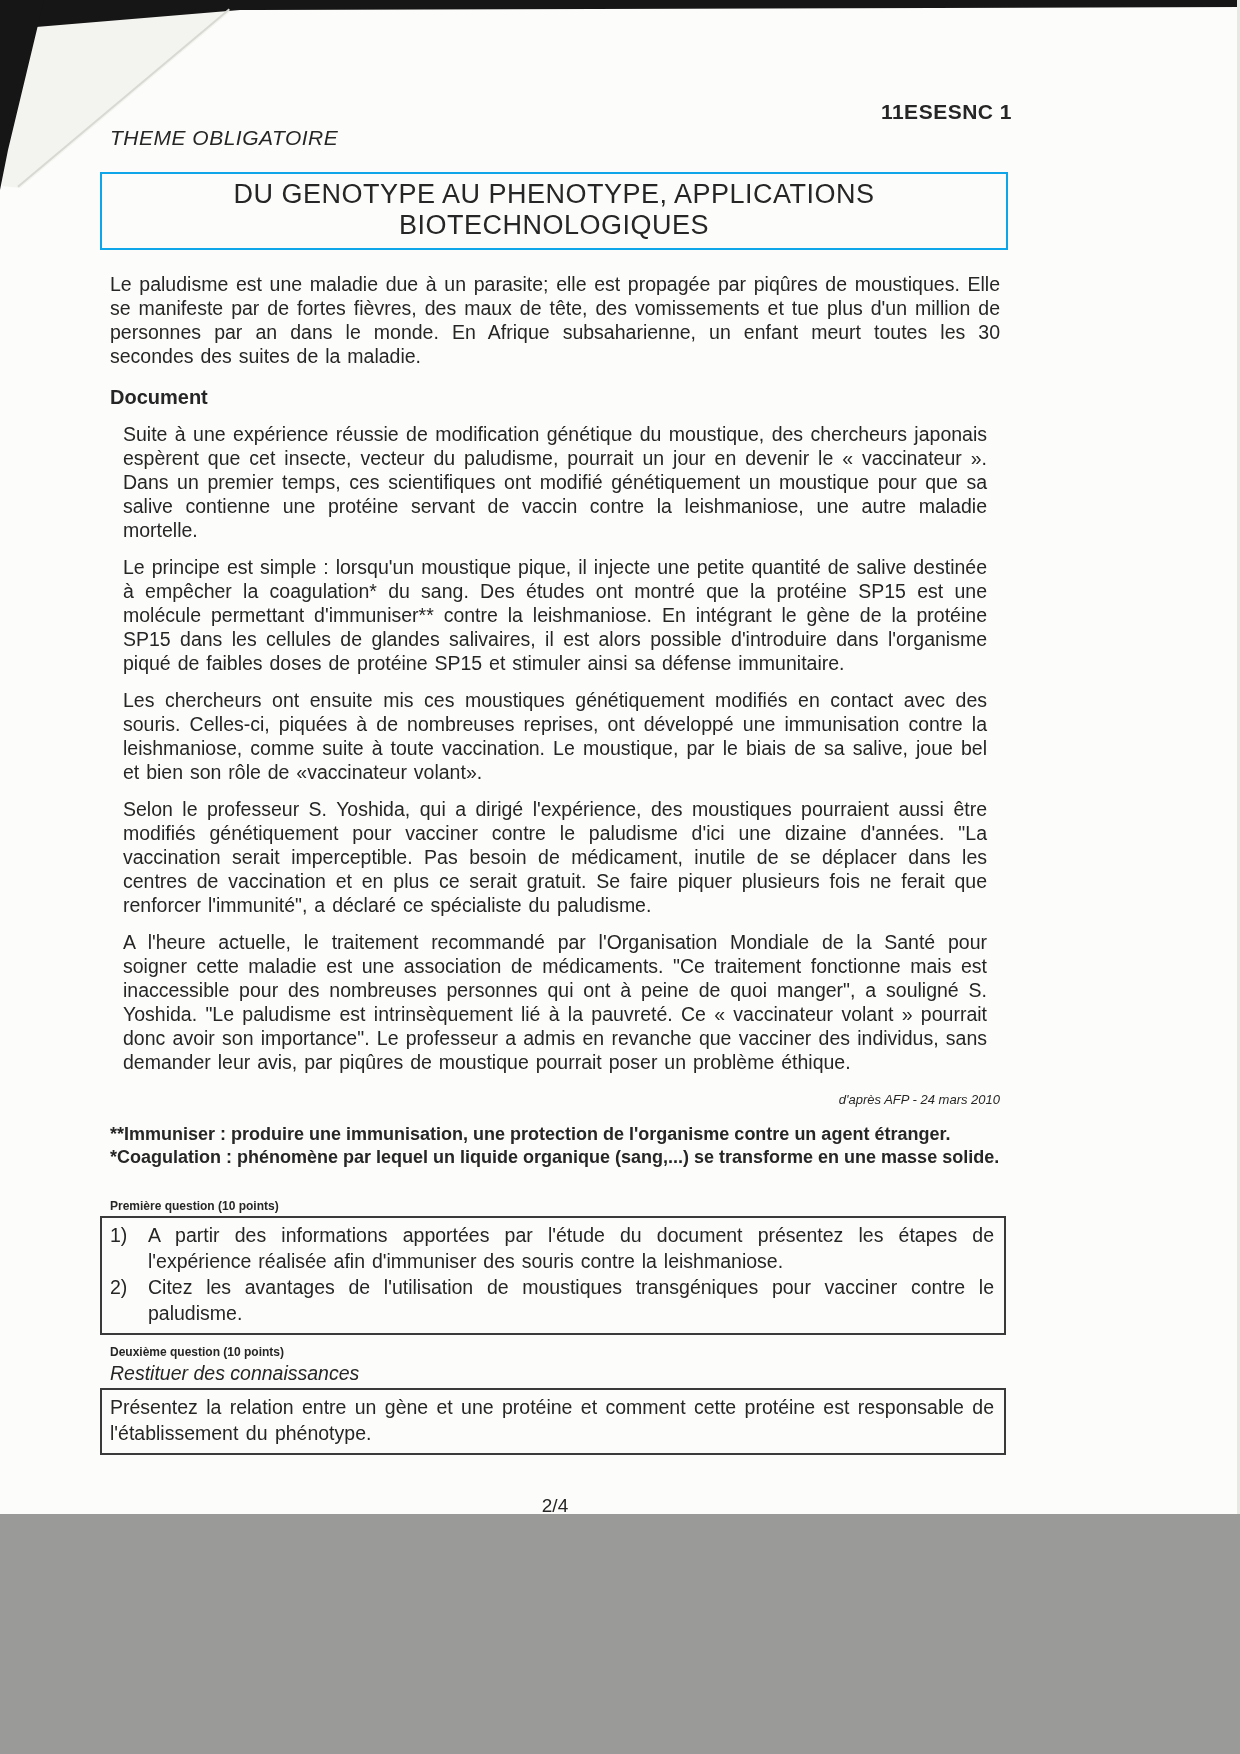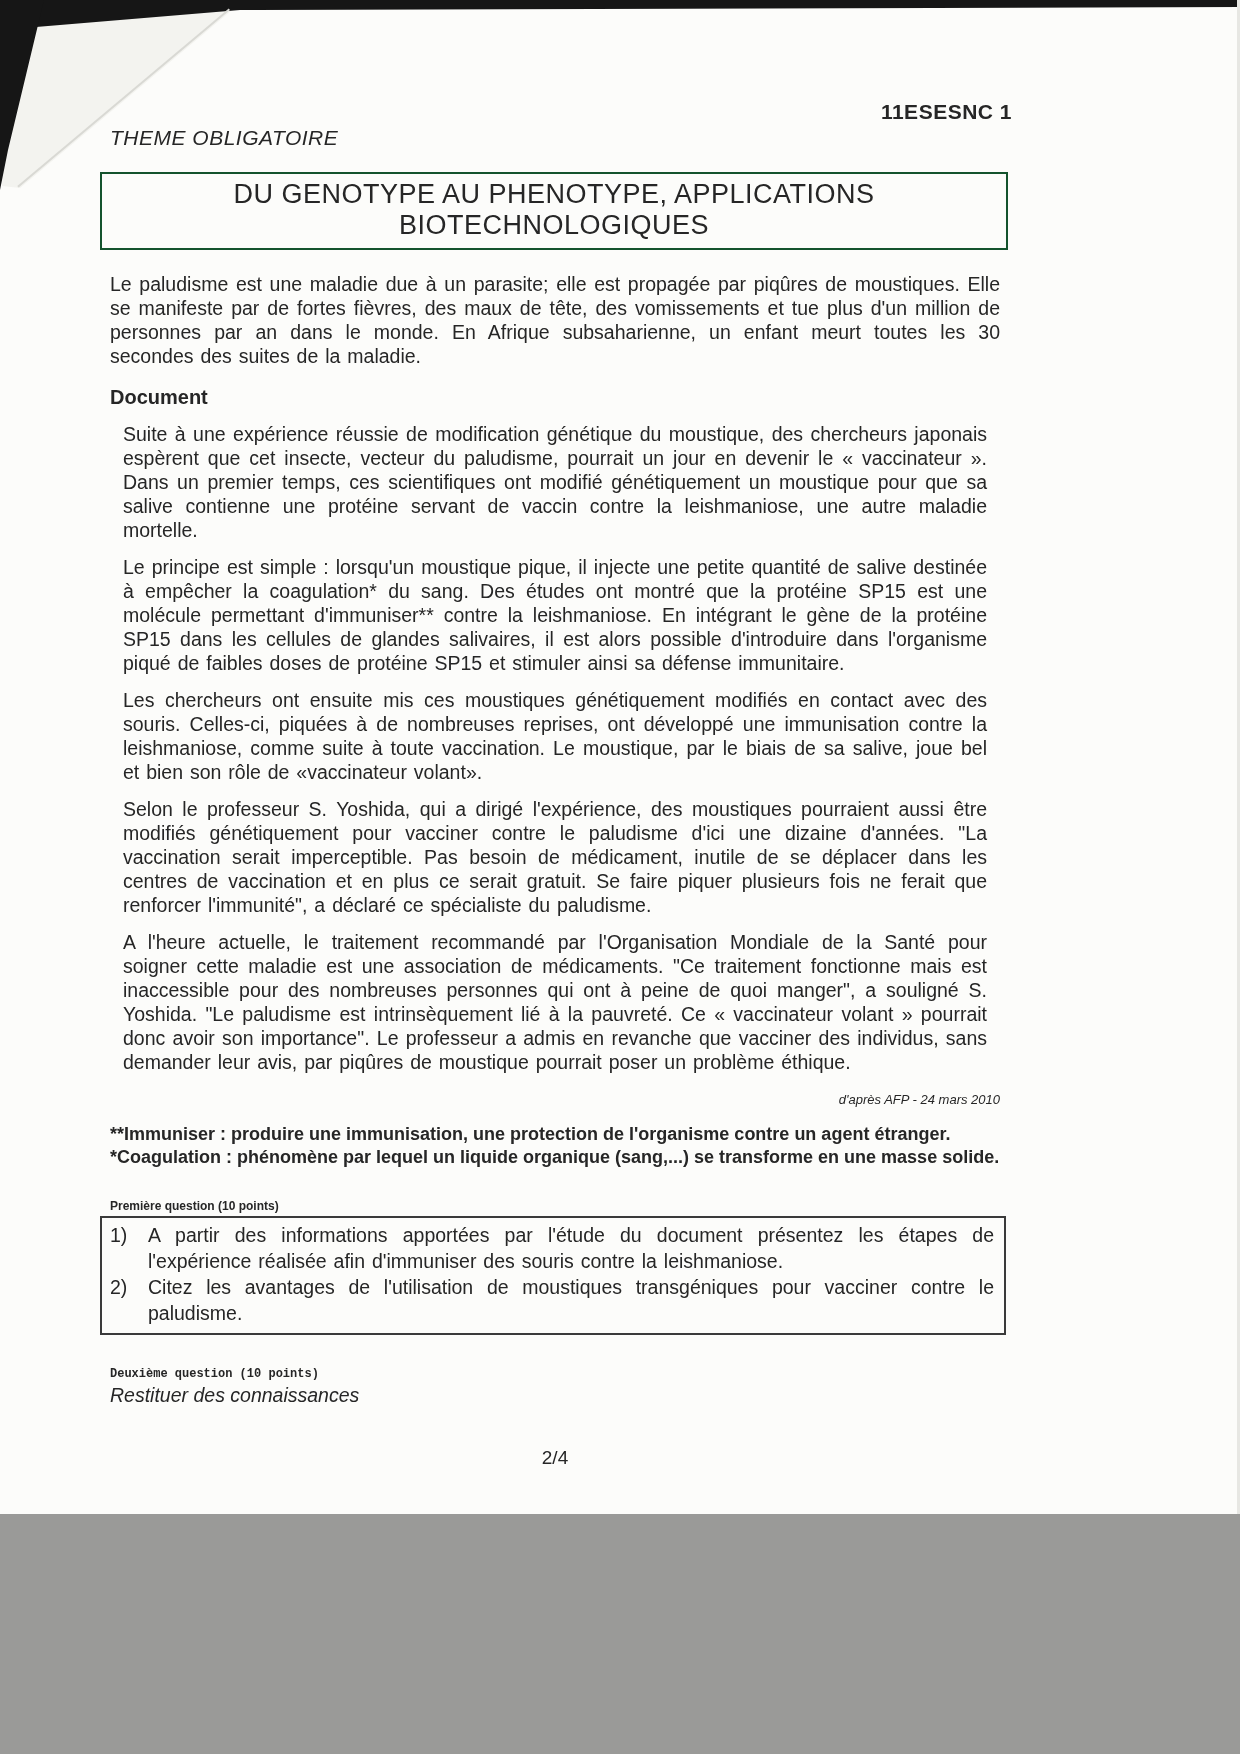--- a/index.html
+++ b/index.html
@@ -62,21 +62,21 @@
     margin-top: 2px;
     font-size: 21px;
     font-weight: normal;
     font-style: italic;
     letter-spacing: 0.5px;
   }
   .title-box {
     margin-top: 22px;
     margin-left: -10px;
     margin-right: -8px;
-    border: 2px solid #14532d;
+    border: 2px solid #0ea5e9;
     text-align: center;
     font-size: 27px;
     letter-spacing: 0.5px;
     padding: 5px 2px 7px 2px;
   }
   .subtitle {
     margin-top: 24px;
     text-align: center;
     font-size: 19.5px;
     font-weight: bold;
@@ -105,21 +105,21 @@
     margin-top: 16px;
     font-size: 18px;
     font-weight: bold;
     line-height: 23px;
   }
   .q-heading {
     font-size: 12px;
     font-weight: bold;
   }
   .q1-heading { margin-top: 30px; }
-  .q2-heading { margin-top: 32px; font-family: Liberation Mono, monospace; }
+  .q2-heading { margin-top: 10px; }
   .q-skill {
     margin-top: 3px;
     font-size: 19.5px;
     font-style: italic;
   }
   .q-box {
     margin-top: 3px;
     margin-left: -10px;
     margin-right: -6px;
     border: 2px solid #3a3a3a;
@@ -187,17 +187,20 @@
       </div>
       <div class="q-item">
         <span class="num">2)</span>
         <span class="txt">Citez les avantages de l'utilisation de moustiques transgéniques pour vacciner contre le paludisme.</span>
       </div>
     </div>
 
     <div class="q-heading q2-heading">Deuxième question (10 points)</div>
     <div class="q-skill">Restituer des connaissances</div>
 
+    <div class="q-box">
+      <p class="single">Présentez la relation entre un gène et une protéine et comment cette protéine est responsable de l'établissement du phénotype.</p>
+    </div>
 
     <div class="page-num">2/4</div>
 
   </div>
 </div>
 
 </body></html>

